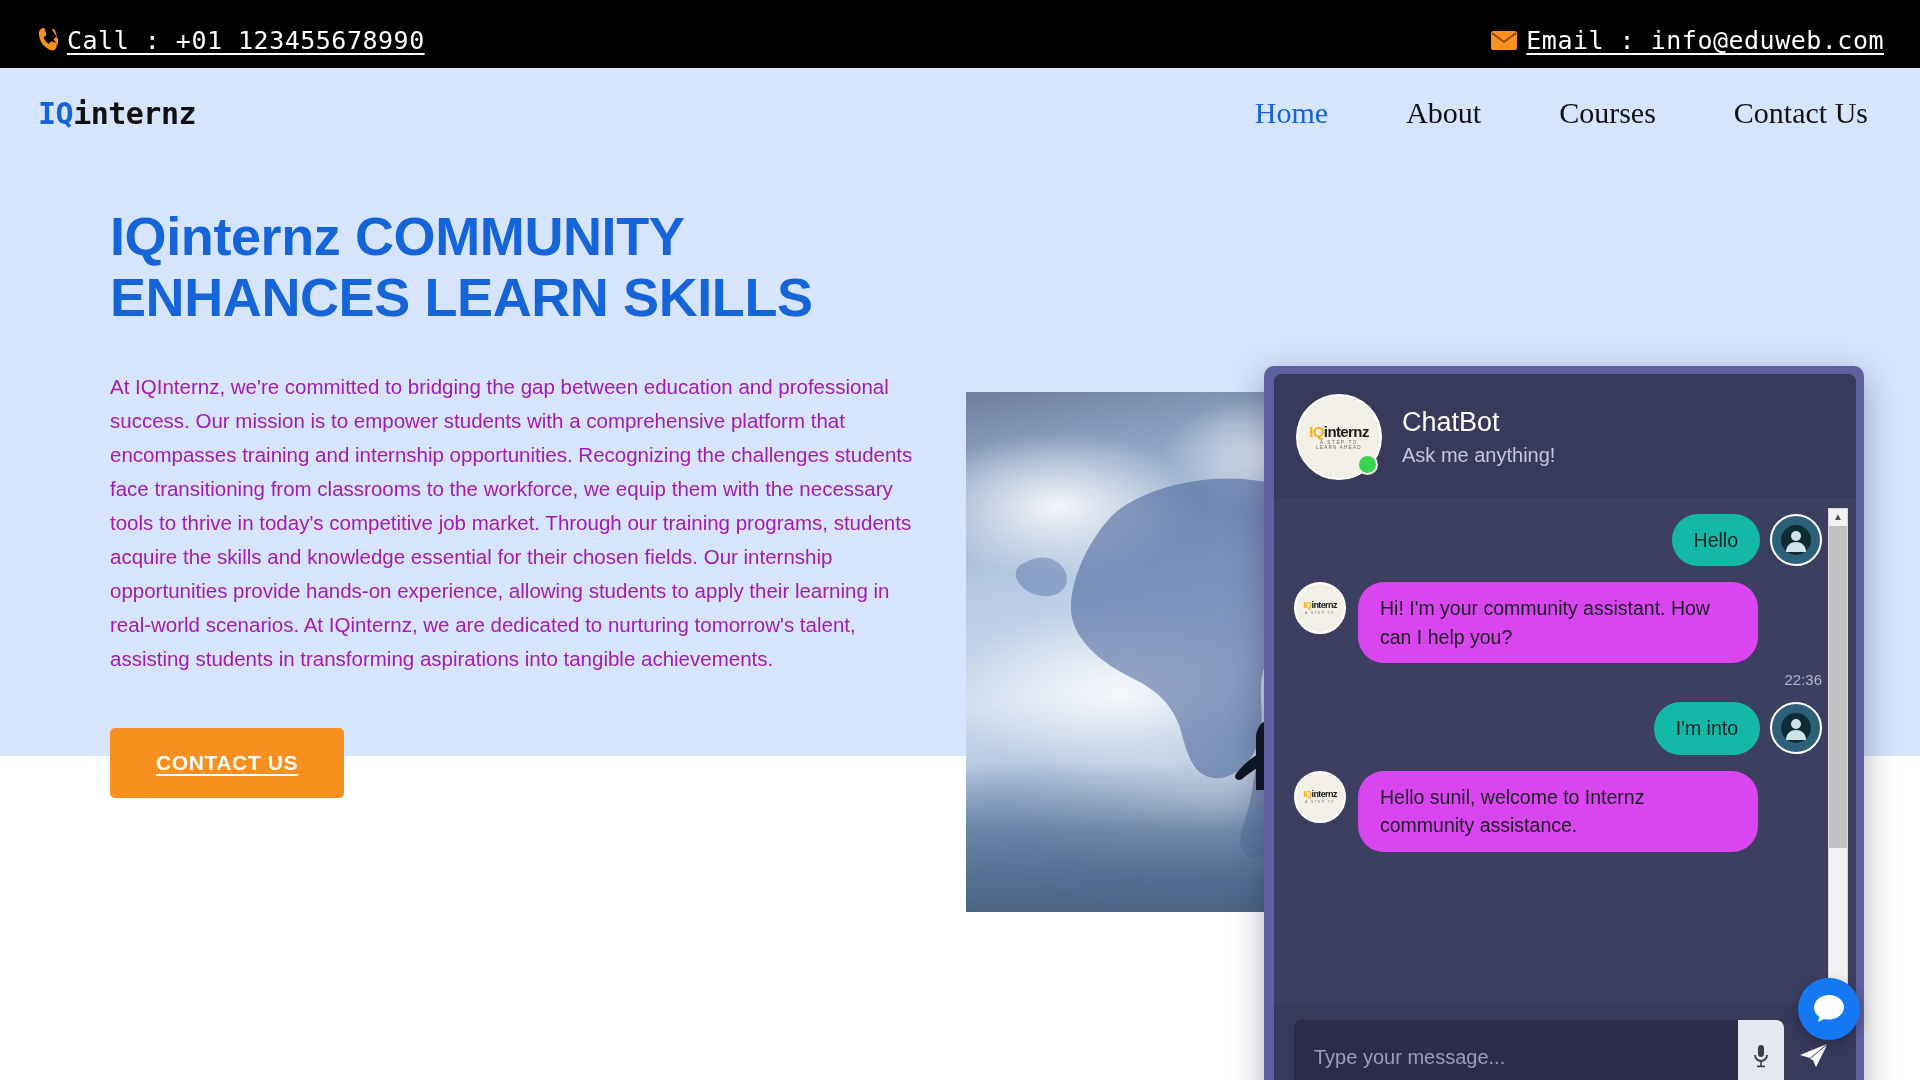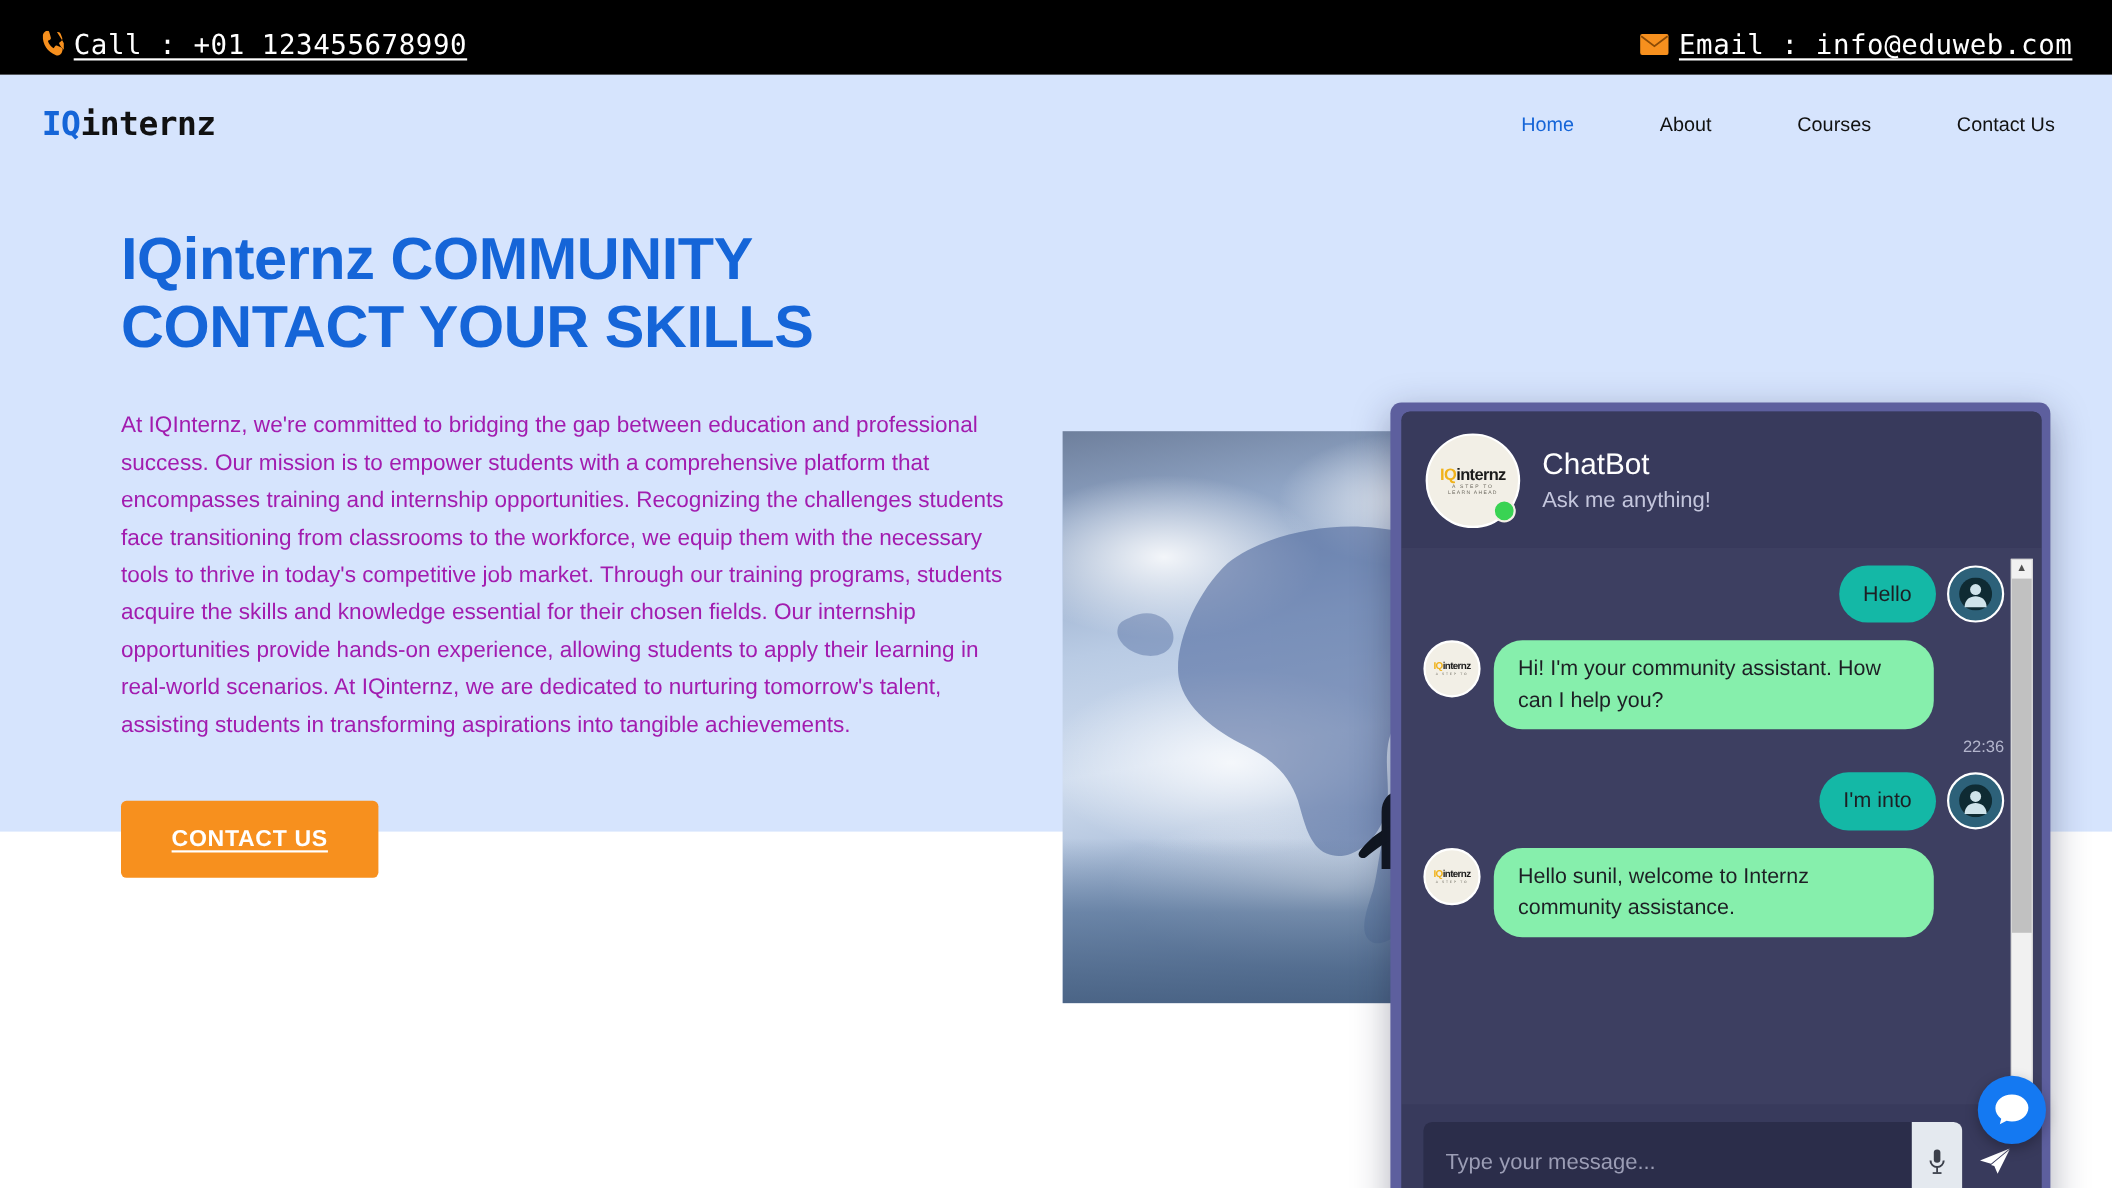--- a/index.html
+++ b/index.html
@@ -57,22 +57,22 @@
     color: #111111;
     white-space: nowrap;
   }
   .logo .iq { color: #1565d8; }
   .navlinks {
     display: flex;
     align-items: center;
     gap: 78px;
   }
   .navlinks a {
-    font-family: Liberation Sans, sans-serif;
-    font-size: 18px;
+    font-family: Liberation Serif, serif;
+    font-size: 30px;
     color: #111111;
     text-decoration: none;
     white-space: nowrap;
   }
   .navlinks a.active { color: #1565d8; }
 
   
   .hero-inner {
     display: flex;
     padding: 48px 0 0 0;
@@ -205,21 +205,21 @@
   .msg-row.user { justify-content: flex-end; }
   .bubble {
     border-radius: 26px;
     padding: 12px 22px;
     font-size: 19.5px;
     line-height: 1.46;
     color: #1d1f24;
     max-width: 400px;
   }
   .bubble.green { background: #14b8a6; border-radius: 28px; }
-  .bubble.blue  { background: #86efac; }
+  .bubble.blue  { background: #d946ef; }
   .av-user {
     width: 52px; height: 52px; border-radius: 50%;
     background: #2d6179;
     border: 2px solid #ffffff;
     margin-left: 10px;
     display:flex;align-items:center;justify-content:center;
     flex: 0 0 auto;
   }
   .av-bot {
     width: 52px; height: 52px; border-radius: 50%;
@@ -318,21 +318,21 @@
     <div class="navlinks">
       <a href="#" class="active">Home</a>
       <a href="#">About</a>
       <a href="#">Courses</a>
       <a href="#">Contact Us</a>
     </div>
   </div>
 
   <div class="hero-inner">
     <div class="hero-left">
-      <h1 class="headline">IQinternz COMMUNITY CONTACT YOUR SKILLS</h1>
+      <h1 class="headline">IQinternz COMMUNITY ENHANCES LEARN SKILLS</h1>
       <p class="blurb">At IQInternz, we're committed to bridging the gap between education and professional success. Our mission is to empower students with a comprehensive platform that encompasses training and internship opportunities. Recognizing the challenges students face transitioning from classrooms to the workforce, we equip them with the necessary tools to thrive in today's competitive job market. Through our training programs, students acquire the skills and knowledge essential for their chosen fields. Our internship opportunities provide hands-on experience, allowing students to apply their learning in real-world scenarios. At IQinternz, we are dedicated to nurturing tomorrow's talent, assisting students in transforming aspirations into tangible achievements.</p>
       <button class="btn-contact">CONTACT US</button>
     </div>
   </div>
 
   <div class="hero-img">
     <div class="clouds"></div>
     <svg class="map" viewBox="0 0 512 520" preserveAspectRatio="none">
       <g fill="#3f5a93">
         <path d="M150 120 C180 96,236 82,286 88 C334 93,372 108,398 132 C420 152,430 176,418 198 C404 222,372 232,342 240 C316 247,300 262,296 284 C292 308,300 330,292 352 C282 378,258 392,240 384 C224 377,220 356,214 336 C206 312,190 298,166 286 C138 272,112 252,106 226 C100 198,120 148,150 120 Z" opacity=".85"></path>

